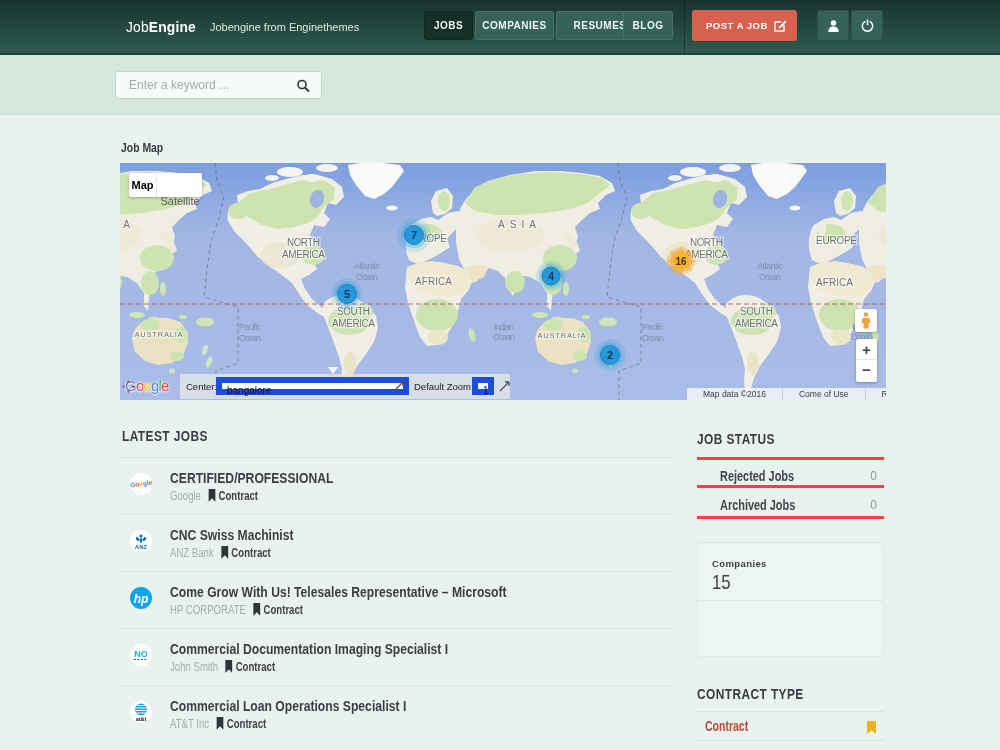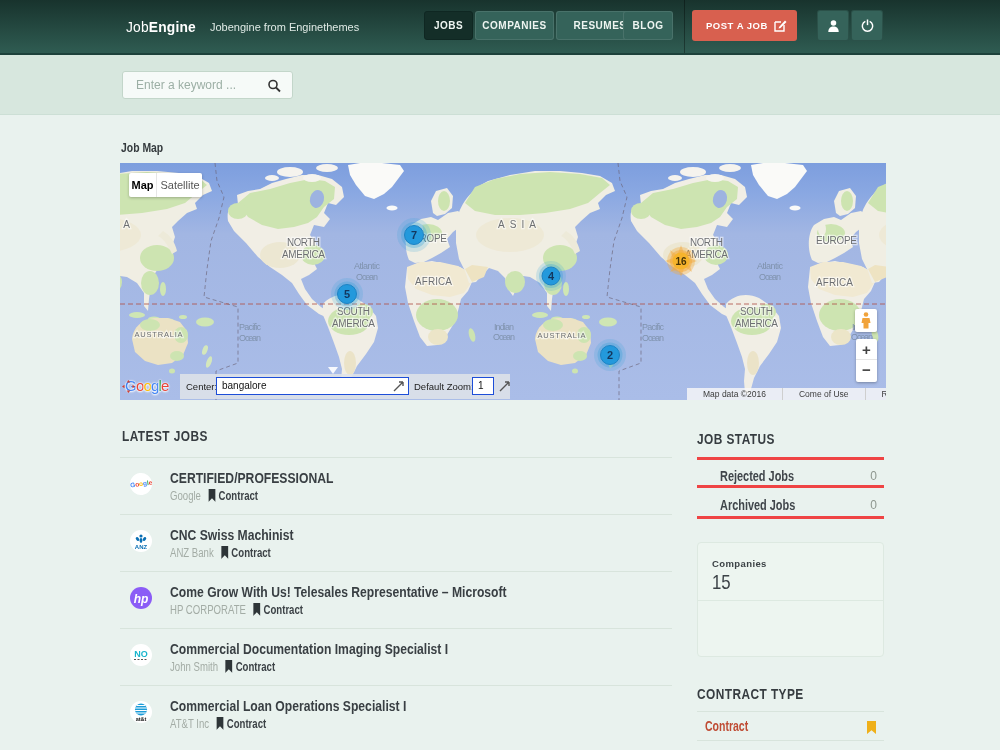--- a/index.html
+++ b/index.html
@@ -15,33 +15,33 @@
 #nav-blog{left:623px;width:50px}
 #hsep{position:absolute;left:684px;top:0;width:1px;height:53px;background:rgba(0,0,0,.35)}
 #postjob{position:absolute;left:692px;top:10px;width:105px;height:31px;background:#d8604f;border-radius:3px;color:#fff;font-size:9.5px;font-weight:bold;letter-spacing:.5px;line-height:31px;text-align:left;padding-left:14px}
 #postjob svg{position:absolute;right:10px;top:9px}
 .icob{position:absolute;top:10px;width:32px;height:31px;background:#35635a;border:1px solid rgba(0,0,0,.18);border-radius:3px}
 #ico1{left:817px}#ico2{left:851px;border-radius:3px}
 
 
 #band{position:absolute;left:0;top:55px;width:1000px;height:60px;background:#d7e7de;border-bottom:1px solid #ccdfd5}
 .sinp{position:absolute;top:16px;height:28px;background:#f6faf8;border:1px solid #c3d6ca;border-radius:3px;color:#9cafa5;font-size:12px;line-height:26px;padding-left:13px}
-#inp1{left:122px;width:171px}
+#inp1{left:115px;width:207px}
 #inp2{left:307px;width:171px}
 .sinp svg{position:absolute;right:11px;top:6px}
 
 #jobmaptitle{position:absolute;left:121px;top:140px;font-size:13px;font-weight:bold;color:#343a3d;transform:scaleX(.8);transform-origin:0 0}
 #map{position:absolute;left:120px;top:163px;width:766px;height:237px;overflow:hidden;background:#a4bae6}
 
 #mapsat{position:absolute;left:9px;top:10px;width:73px;height:24px;background:#fff;border-radius:2px;box-shadow:0 1px 3px rgba(0,0,0,.25);font-size:11px}
 #mapsat .m1{position:absolute;left:0;top:0;width:28px;height:24px;line-height:24px;text-align:center;font-weight:bold;color:#000;border-right:1px solid #e6e6e6}
-#mapsat .m2{position:absolute;left:29px;top:0;width:44px;height:36px;line-height:24px;text-align:center;color:#565656}
+#mapsat .m2{position:absolute;left:29px;top:16px;width:44px;height:36px;line-height:24px;text-align:center;color:#565656}
 #mbar{position:absolute;left:60px;top:211px;width:330px;height:25px;background:rgba(222,226,232,.88)}
 #mbar .lb{position:absolute;top:7px;font-size:9.5px;color:#222;white-space:nowrap}
-#mbar .inp{position:absolute;top:3px;height:18px;background:#fff;border:1px solid #1d4ed8;font-size:10px;color:#111;line-height:16px;padding-left:5px}
+#mbar .inp{position:absolute;top:3px;height:18px;background:#fff;border:6px solid #1d4ed8;font-size:10px;color:#111;line-height:16px;padding-left:5px}
 #glogo{position:absolute;left:5px;top:214px;width:62px;height:20px;font-size:15px;font-weight:normal;letter-spacing:-.8px;text-shadow:0 0 2px #fff,0 0 2px #fff,0 1px 2px #fff}
 #attr{position:absolute;right:0;top:225px;width:199px;height:12px;background:rgba(248,248,248,.82);font-size:8.5px;color:#3c3c3c;white-space:nowrap;line-height:12px;overflow:hidden;display:flex;justify-content:space-between}
 #attr span{padding:0 16px}
 #pegbox{position:absolute;left:735px;top:146px;width:22px;height:23px;background:#fff;border-radius:2px;box-shadow:0 1px 3px rgba(0,0,0,.3)}
 #zoombox{position:absolute;left:736px;top:176px;width:21px;height:43px;background:#fff;border-radius:2px;box-shadow:0 1px 3px rgba(0,0,0,.3)}
 #zoombox .zp{position:absolute;left:0;top:0;width:21px;height:21px;border-bottom:1px solid #e6e6e6;color:#444;font-size:15px;font-weight:bold;text-align:center;line-height:21px}
 #zoombox .zm{position:absolute;left:0;top:22px;width:21px;height:21px;color:#444;font-size:15px;font-weight:bold;text-align:center;line-height:18px}
 
 #latest{position:absolute;left:120px;top:430px;width:552px}
 .h6{font-size:14px;font-weight:bold;color:#363c40;letter-spacing:.5px;transform:scaleX(.85);transform-origin:0 0;white-space:nowrap}
@@ -398,14 +398,14 @@
     <div class="l">Contract</div>
     <svg width="9" height="13" viewBox="0 0 9 13">
         <path d="M0,0 H9 V13 L4.5,9.2 L0,13 Z" fill="#efb019"></path>
       </svg>
   </div>
 </div>
 
 <style>
 
 #lg-google{font-size:6.5px;font-weight:bold;line-height:22px;text-align:center;transform:rotate(-8deg)}
-#lg-hp{background:#8b5cf6}
+#lg-hp{background:#0ea5e9}
 </style>
 
 </body></html>

